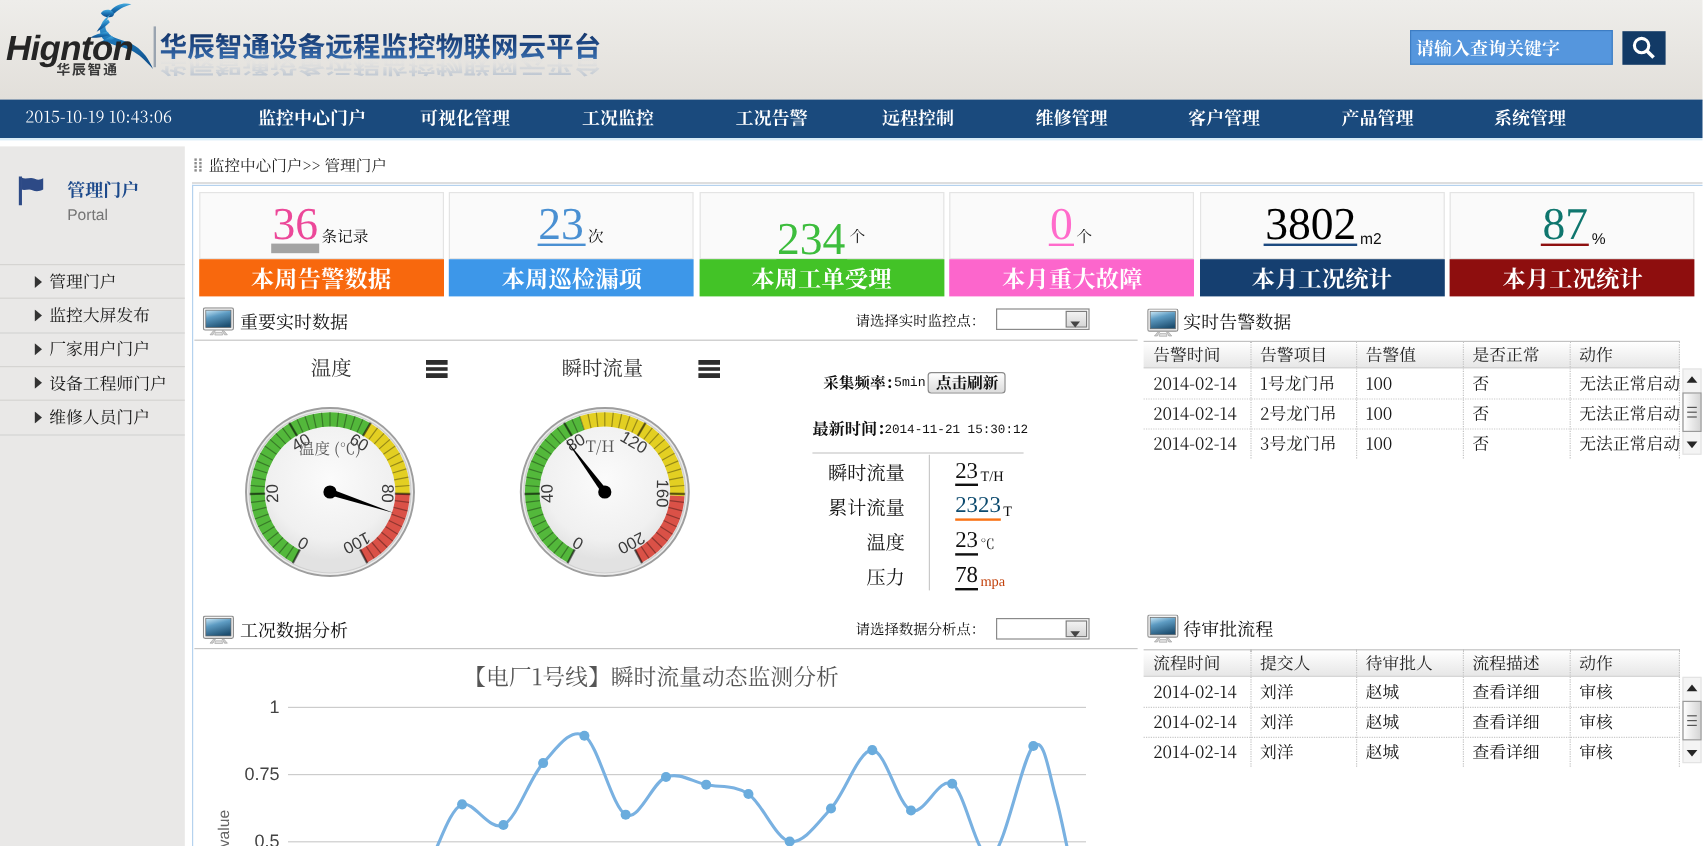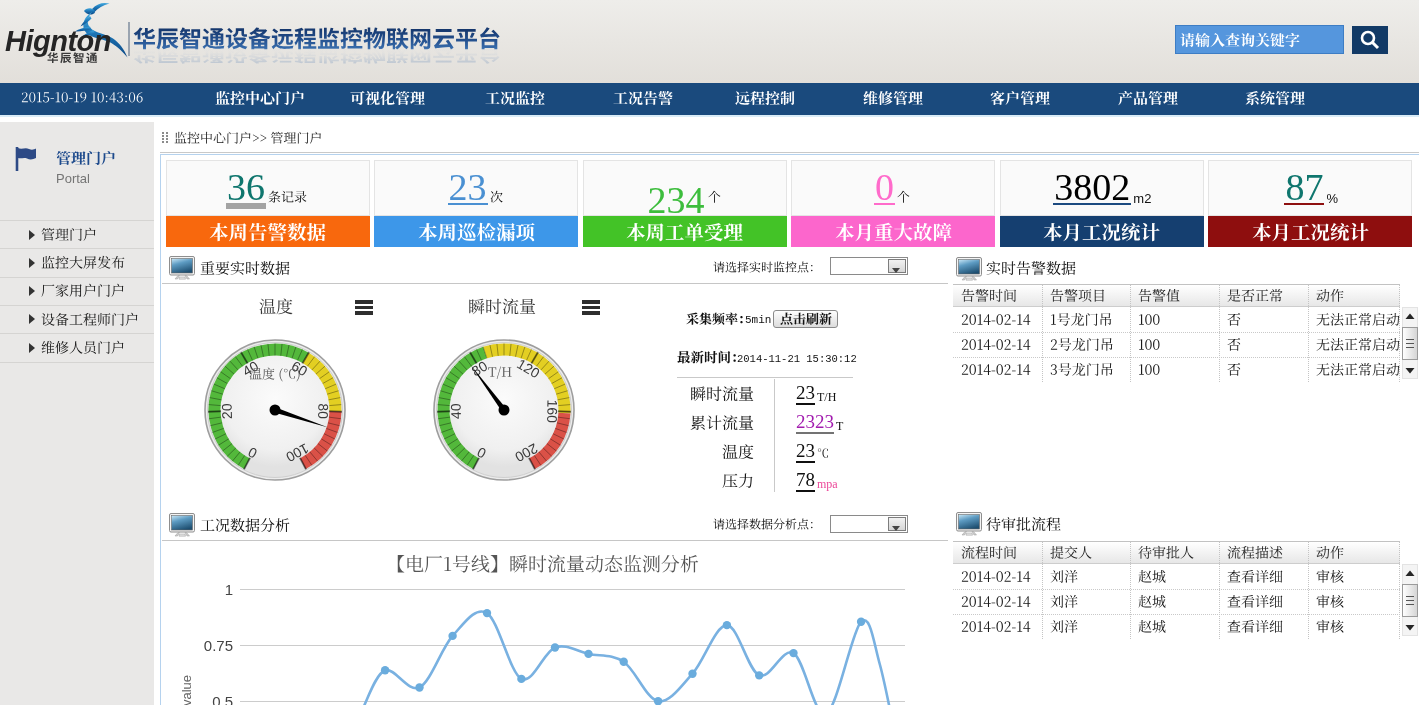--- a/index.html
+++ b/index.html
@@ -492,21 +492,21 @@
         <use href="#g60" x="7416"></use>
         <use href="#g61" x="8416"></use>
         <use href="#g62" x="9416"></use>
         <use href="#g63" x="10416"></use>
       </g>
     </svg>
     <div style="position:absolute;left:160px;top:152px;width:1259px;height:1px;background:#c9c9c9"></div>
     <div style="position:absolute;left:160px;top:154px;width:1259px;height:1px;background:#b5d2ee"></div>
     <div style="position:absolute;left:160px;top:154px;width:1px;height:551px;background:#b5d2ee"></div>
     <div style="position:absolute;left:165.5px;top:160px;width:204px;height:56px;background:#fafafa;border:1px solid #e4e4e4;box-sizing:border-box"></div>
-    <div style="position:absolute;left:226.0px;top:168.1px;height:35px;overflow:visible;font:38px 'Liberation Serif',serif;color:#0f766e;line-height:1;border-bottom:6px solid #a3a3a3;padding:0 1px">36</div>
+    <div style="position:absolute;left:226.0px;top:168.1px;height:35px;overflow:visible;font:38px 'Liberation Serif',serif;color:#ec4899;line-height:1;border-bottom:8px solid #a3a3a3;padding:0 1px">36</div>
     <svg style="position:absolute;left:268.0px;top:188.3px;overflow:visible" width="41.0" height="17.6">
       <g fill="#111111" transform="translate(0,13.65) scale(0.01300,-0.01300)">
         <use href="#g85" x="0"></use>
         <use href="#g86" x="1000"></use>
         <use href="#g87" x="2000"></use>
       </g>
     </svg>
     <div style="position:absolute;left:165.5px;top:216px;width:204px;height:31px;background:#f8680d"></div>
     <svg style="position:absolute;left:209.0px;top:219.0px;overflow:visible" width="119.0" height="26.3">
       <g fill="#ffffff" transform="translate(0,20.48) scale(0.01950,-0.01950)">
@@ -880,42 +880,42 @@
     <div style="position:absolute;left:796.0px;top:383.1px;font:19px 'Liberation Serif',serif;color:#101010;line-height:1;border-bottom:2px solid #101010;padding-bottom:1px">23</div>
     <div style="position:absolute;left:817.0px;top:390.0px;font:12px 'Liberation Serif',serif;color:#111">T/H</div>
     <svg style="position:absolute;left:690.0px;top:412.2px;overflow:visible" width="66.0" height="21.6">
       <g fill="#151515" transform="translate(0,16.80) scale(0.01600,-0.01600)">
         <use href="#g140" x="0"></use>
         <use href="#g141" x="1000"></use>
         <use href="#g120" x="2000"></use>
         <use href="#g121" x="3000"></use>
       </g>
     </svg>
-    <div style="position:absolute;left:796.0px;top:412.1px;font:19px 'Liberation Serif',serif;color:#a21caf;line-height:1;border-bottom:2px solid #737373;padding-bottom:1px">2323</div>
+    <div style="position:absolute;left:796.0px;top:412.1px;font:19px 'Liberation Serif',serif;color:#0c4a6e;line-height:1;border-bottom:2px solid #f97316;padding-bottom:1px">2323</div>
     <div style="position:absolute;left:836.0px;top:419.0px;font:12px 'Liberation Serif',serif;color:#111">T</div>
     <svg style="position:absolute;left:722.0px;top:441.2px;overflow:visible" width="34.0" height="21.6">
       <g fill="#151515" transform="translate(0,16.80) scale(0.01600,-0.01600)">
         <use href="#g117" x="0"></use>
         <use href="#g118" x="1000"></use>
       </g>
     </svg>
     <div style="position:absolute;left:796.0px;top:441.1px;font:19px 'Liberation Serif',serif;color:#101010;line-height:1;border-bottom:2px solid #101010;padding-bottom:1px">23</div>
     <svg style="position:absolute;left:817.0px;top:445.4px;overflow:visible" width="14.0" height="16.2">
       <g fill="#111111" transform="translate(0,12.60) scale(0.01200,-0.01200)">
         <use href="#g123" x="0"></use>
       </g>
     </svg>
     <svg style="position:absolute;left:722.0px;top:470.2px;overflow:visible" width="34.0" height="21.6">
       <g fill="#151515" transform="translate(0,16.80) scale(0.01600,-0.01600)">
         <use href="#g142" x="0"></use>
         <use href="#g143" x="1000"></use>
       </g>
     </svg>
     <div style="position:absolute;left:796.0px;top:470.1px;font:19px 'Liberation Serif',serif;color:#101010;line-height:1;border-bottom:2px solid #101010;padding-bottom:1px">78</div>
-    <div style="position:absolute;left:817.0px;top:477.0px;font:12px 'Liberation Serif',serif;color:#ec4899">mpa</div>
+    <div style="position:absolute;left:817.0px;top:477.0px;font:12px 'Liberation Serif',serif;color:#c2410c">mpa</div>
     <svg style="position:absolute;left:169px;top:513px" width="27" height="25" viewBox="0 0 27 25">
       <defs>
         <linearGradient id="scr169" x1="0.2" y1="0" x2="0.6" y2="1">
           <stop offset="0" stop-color="#b9dcef"></stop>
           <stop offset="0.35" stop-color="#5e9cc3"></stop>
           <stop offset="1" stop-color="#1d4e70"></stop>
         </linearGradient>
       </defs>
       <rect x="0.5" y="0.5" width="25" height="18.5" rx="1.5" fill="#f4f4f4" stroke="#8e8e8e"></rect>
       <rect x="2.5" y="2.5" width="21" height="14.5" fill="url(#scr169)" stroke="#6a6a6a" stroke-width="0.6"></rect>

